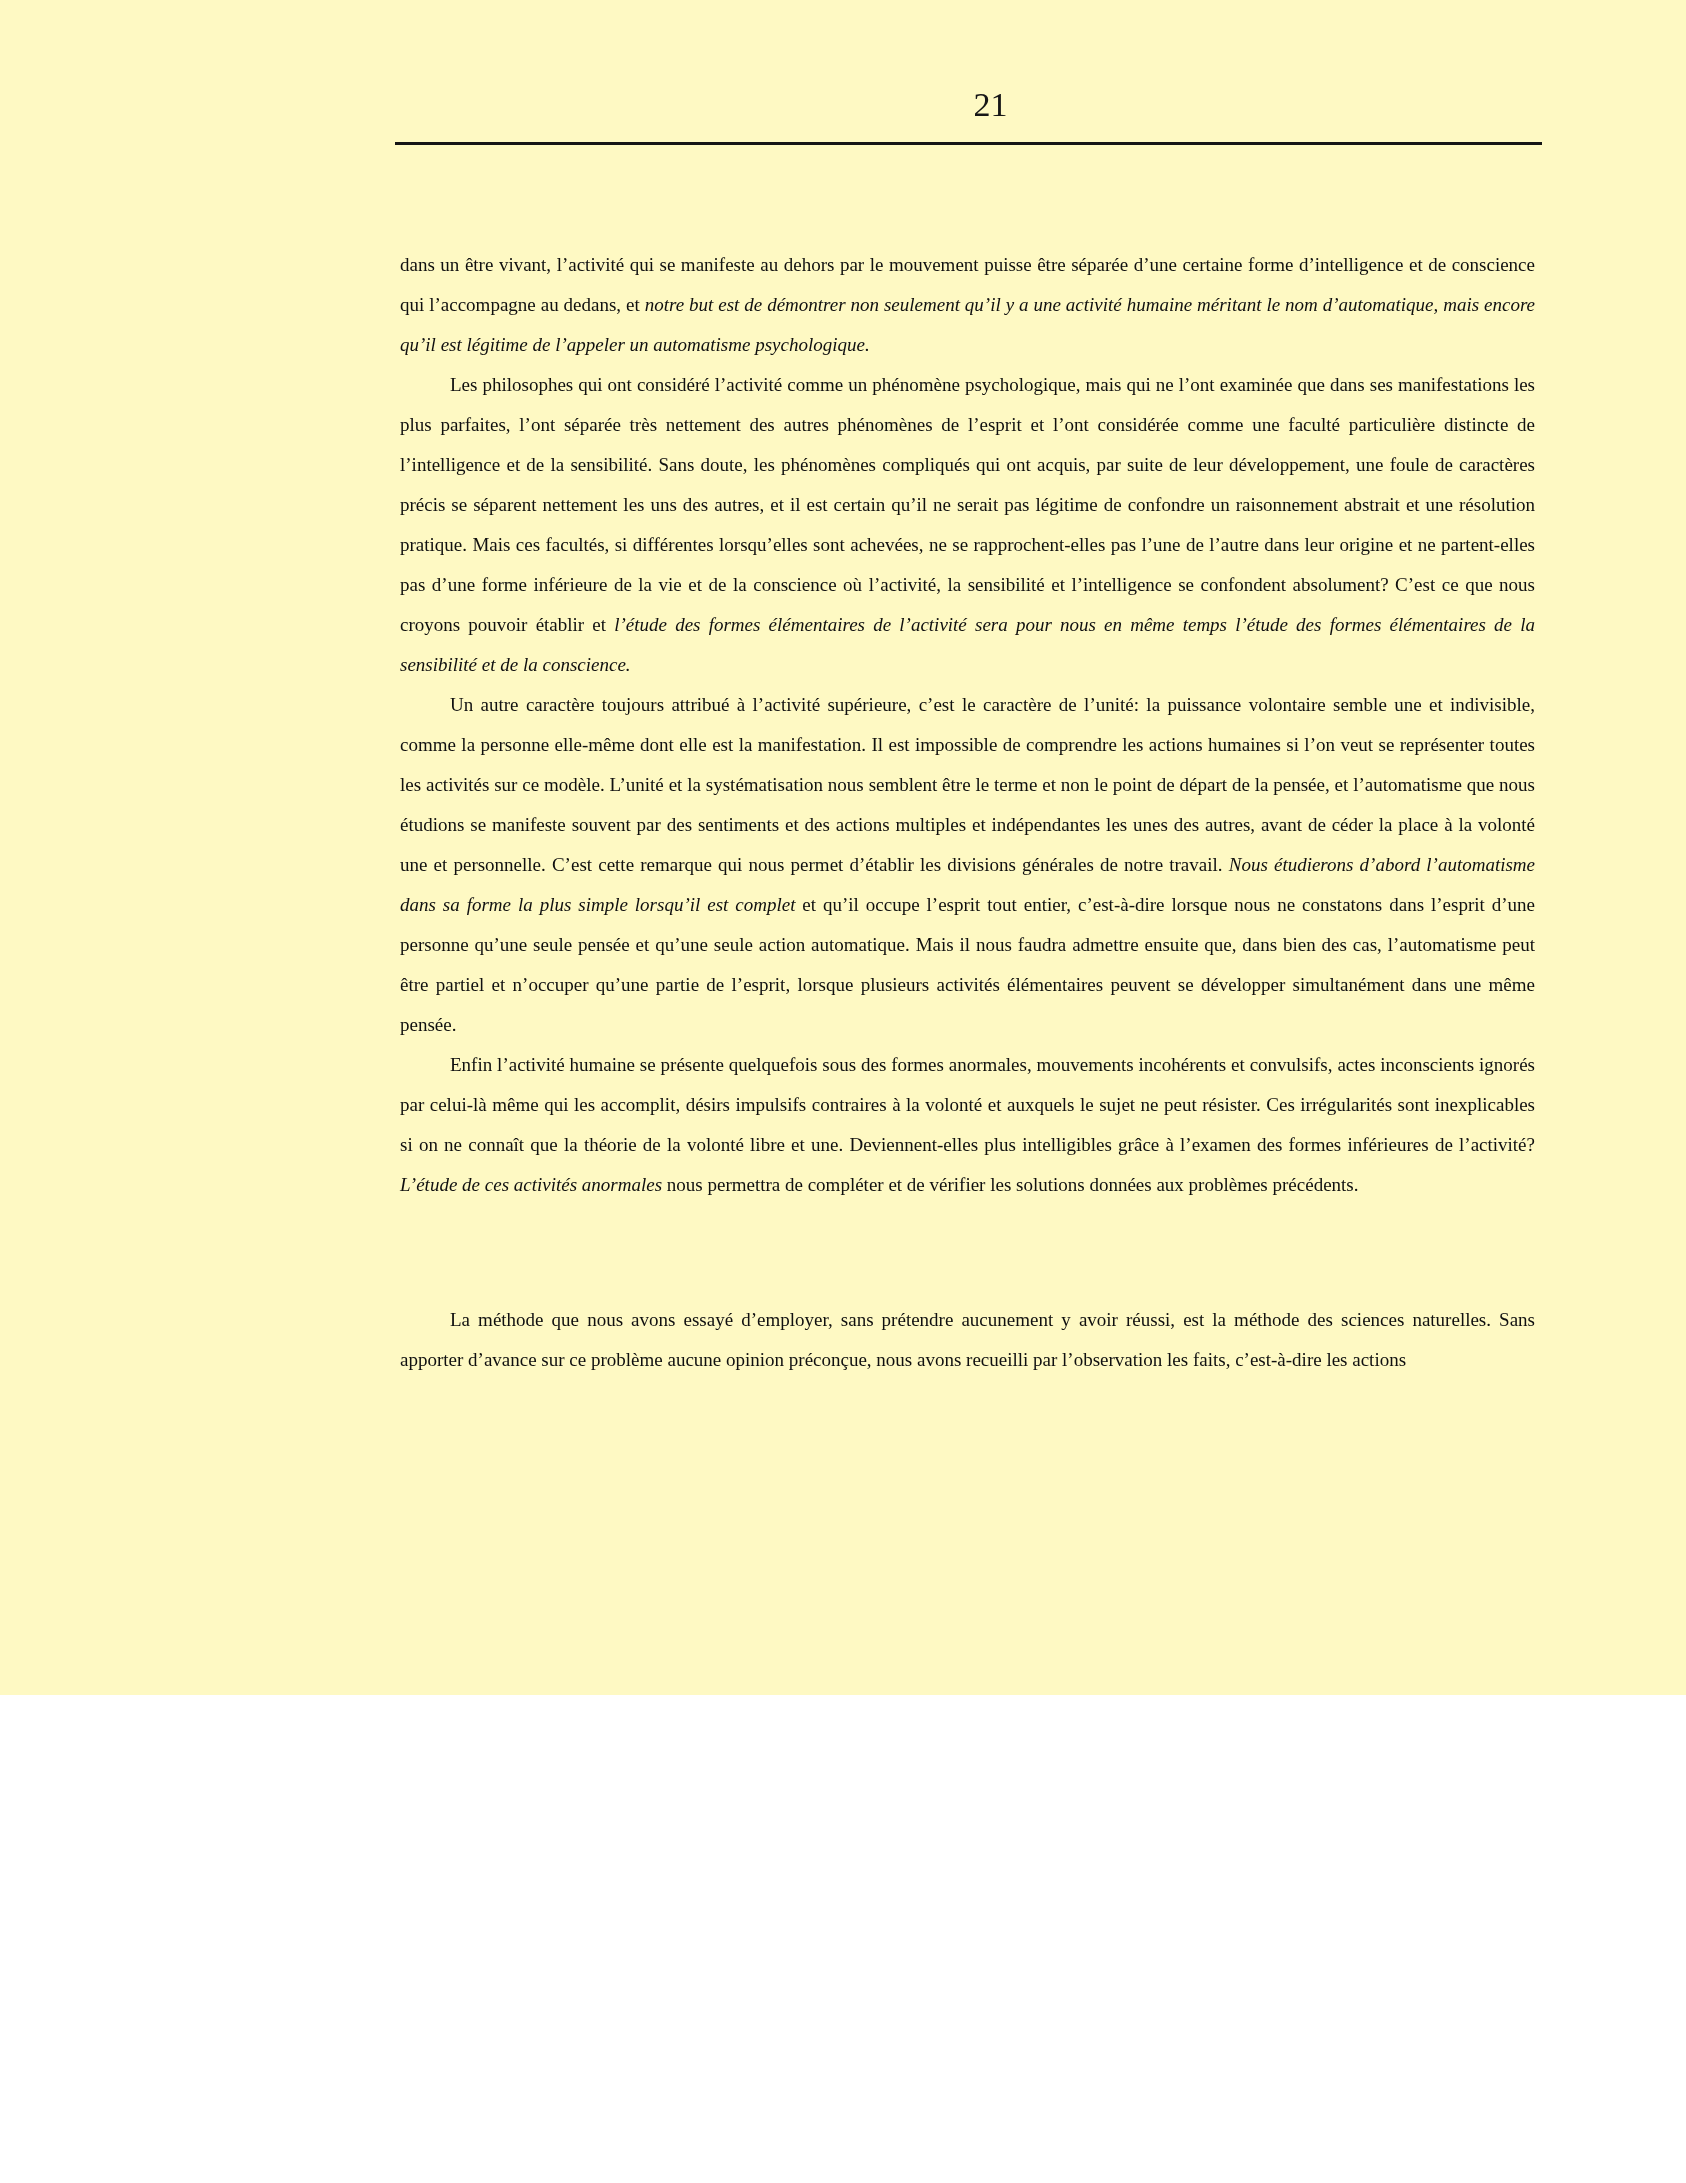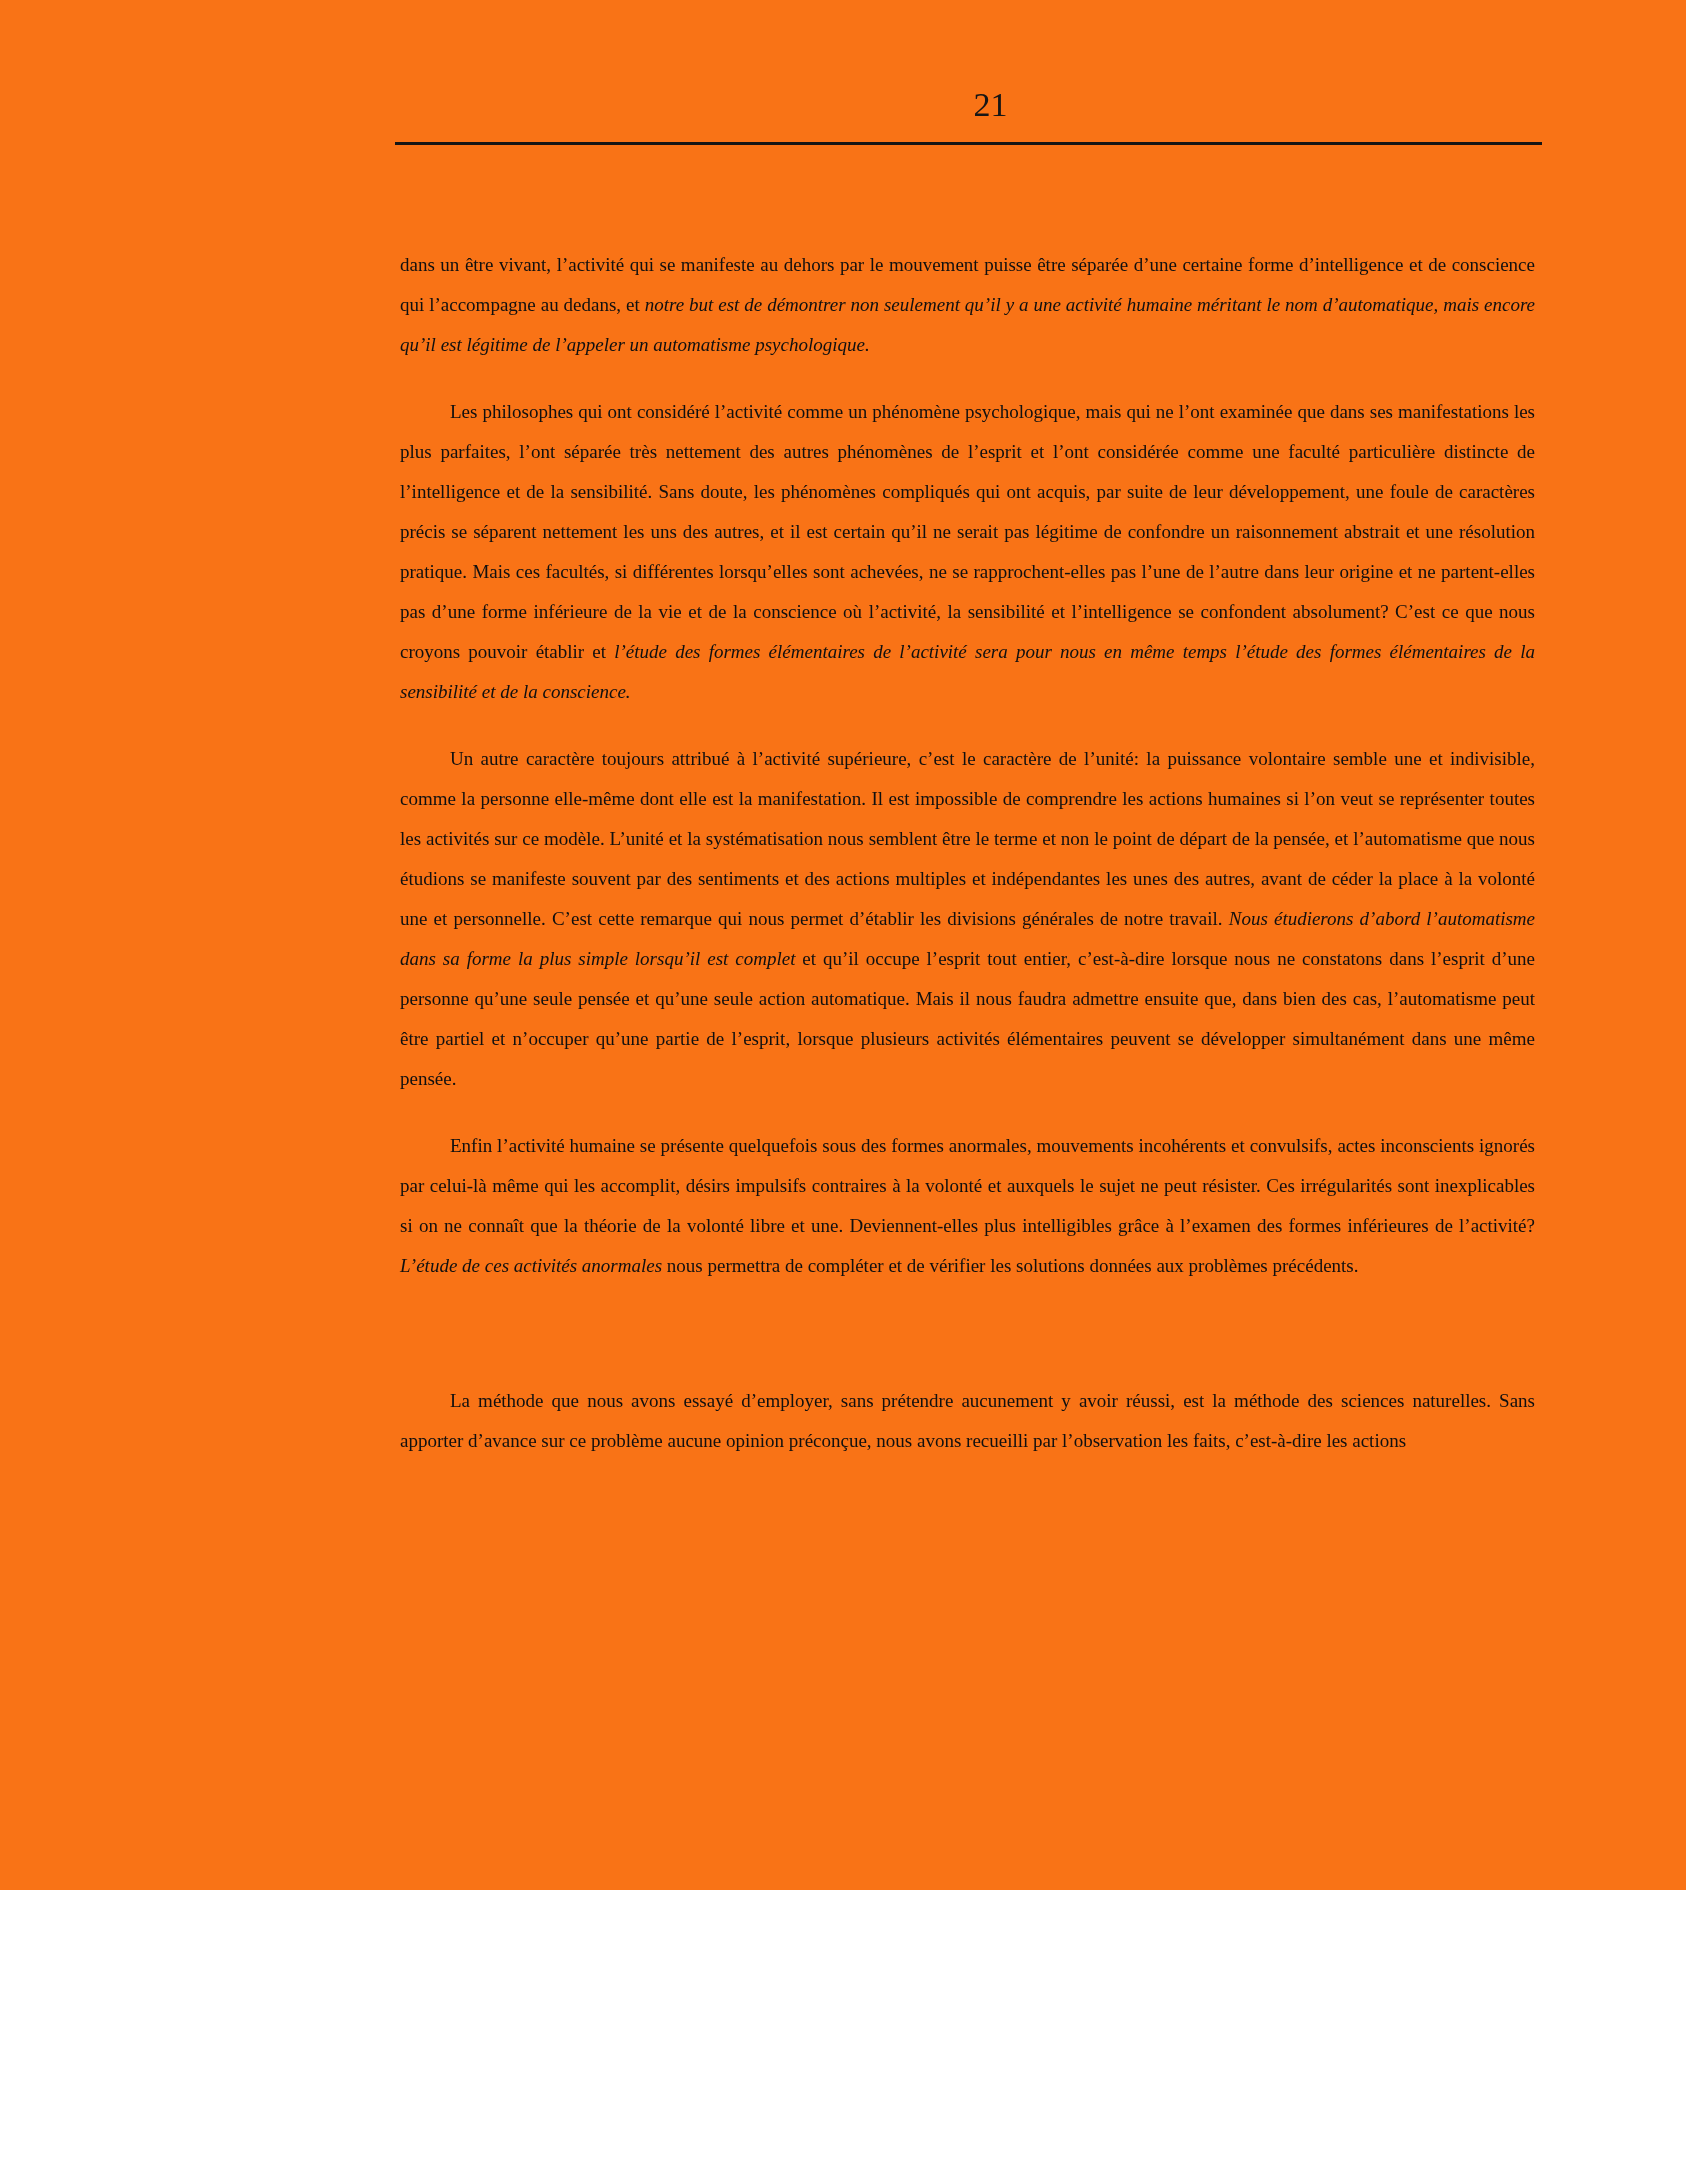--- a/index.html
+++ b/index.html
@@ -3,22 +3,22 @@
 <meta charset="utf-8">
 <style>
   html, body {
     margin: 0;
     padding: 0;
     background: #ffffff;
   }
   .page {
     position: relative;
     width: 1687px;
-    height: 1890px;
-    background: #f97316;
+    height: 1695px;
+    background: #fef9c3;
     overflow: hidden;
     font-family: "Liberation Serif", "DejaVu Serif", serif;
     color: #111111;
   }
   .page-number {
     position: absolute;
     left: 417px;
     top: 85px;
     width: 1147px;
     text-align: center;
@@ -42,21 +42,20 @@
     font-size: 19px;
     line-height: 40px;
     text-align: justify;
     color: #101010;
   }
   .text-block p {
     margin: 0;
     padding: 0;
   }
   .text-block p + p {
-    margin-top: 27px;
   }
   .text-block p.indent {
     text-indent: 50px;
   }
   .text-block p.section-break {
     margin-top: 95px;
   }
   .text-block em {
     font-style: italic;
   }

